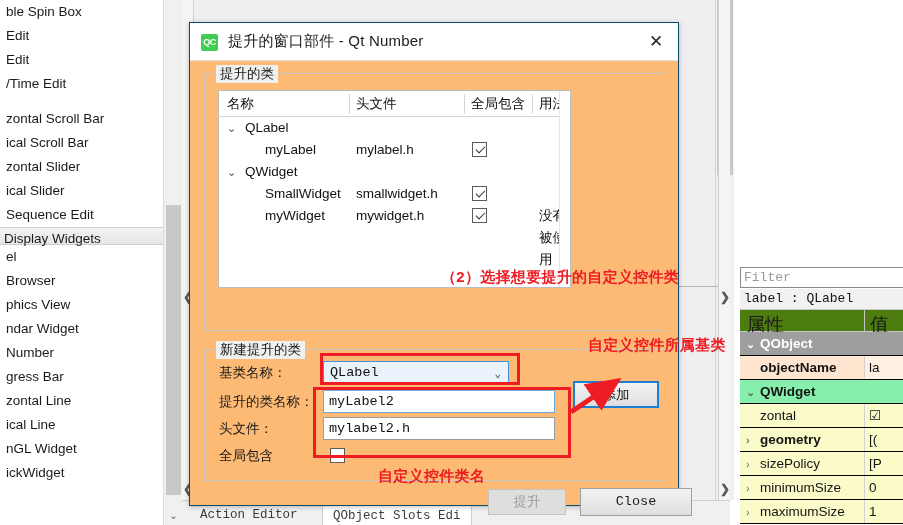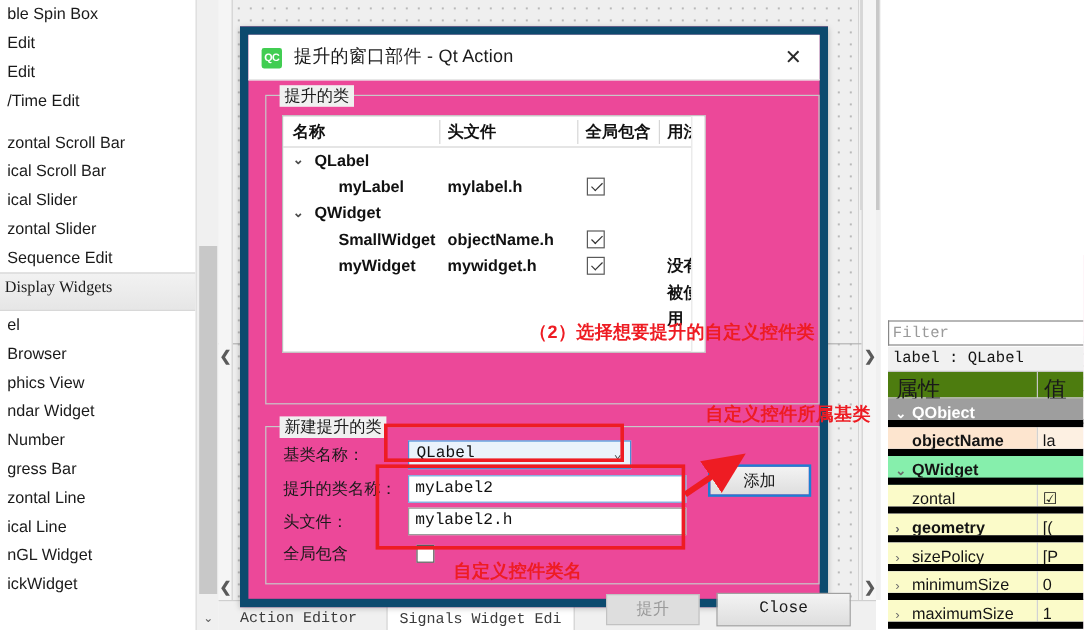--- a/index.html
+++ b/index.html
@@ -16,25 +16,24 @@
     position: absolute; left: 0; top: 0; width: 163px; height: 525px;
     background: #ffffff; font-size: 13.5px; color: #1a1a1a;
     overflow: hidden;
   }
   .wbox-item {
     height: 24px; line-height: 24px; padding-left: 6px;
     white-space: nowrap; overflow: hidden;
   }
   .wbox-gap { height: 11px; }
   .wbox-cat {
-    height: 32px; line-height: 22px; padding-left: 4px;
+    height: 18px; line-height: 22px; padding-left: 4px;
     background: linear-gradient(#f2f2f2,#e6e6e6);
     border-top: 1px solid #cfcfcf; border-bottom: 1px solid #cfcfcf;
     font-size: 13.5px;
-    font-family: Liberation Serif, serif;
   }
   .left-scroll {
     position: absolute; left: 163px; top: 0; width: 19px; height: 525px;
     background: #f0f0f0; border-left: 1px solid #dcdcdc;
   }
   .left-scroll .thumb {
     position: absolute; left: 2px; top: 205px; width: 15px; height: 290px;
     background: #c8c8c8;
   }
   .left-scroll .arrow {
@@ -139,41 +138,41 @@
     background: #4d7c0f; border-bottom: 1px solid #c6c6c6;
     font-size: 19px; color: #1a1a1a;
   }
   .prop-head .c1 { position: absolute; left: 6px; top: 2px; }
   .prop-head .c2 { position: absolute; left: 130px; top: 2px; }
   .prop-head .vdiv { position: absolute; left: 124px; top: 0; width: 1px; height: 22px; background: #c6c6c6; }
 
   .prop-rows { position: absolute; left: 0; top: 332px; width: 163px; }
   .prow {
     position: relative; height: 24px; line-height: 24px;
-    border-bottom: 6px solid #000000; font-size: 13.5px; color: #141414;
+    border-bottom: 1px solid #000000; font-size: 13.5px; color: #141414;
     white-space: nowrap; overflow: hidden;
   }
   .prow .name { position: absolute; left: 0; top: 0; width: 124px; height: 100%; padding-left: 6px; }
   .prow .val  { position: absolute; left: 125px; top: 0; width: 38px; height: 100%; padding-left: 4px; }
   .prow .vdiv { position: absolute; left: 124px; top: 0; width: 1px; height: 100%; background: #d2d2d2; }
   .prow.group { background: #9e9e9e; color: #ffffff; font-weight: bold; }
   .prow.group2 { background: #86efac; color: #141414; font-weight: bold; }
   .prow.name-cell-peach .name { background: #fde5cf; font-weight: bold; }
   .prow.name-cell-peach .val  { background: #fdf0e2; }
   .prow.yellow .name { background: #fbfbc9; }
   .prow.yellow .val  { background: #fbfbc9; }
   .prow .tw { display: inline-block; width: 14px; color: #6b6b6b; font-size: 11px; }
   .prow .tw.b { color: #ffffff; }
   .prow.indent .name { padding-left: 20px; }
   .prow.bold .name { font-weight: bold; }
 
   
   .dialog {
-    position: absolute; left: 200px; top: 22px; width: 490px; height: 484px;
-    background: #ec4899; border: 7px solid #0c4a6e;
+    position: absolute; left: 189px; top: 22px; width: 490px; height: 484px;
+    background: #fdba74; border: 1px solid #0c4a6e;
     box-shadow: 0 1px 5px rgba(0,0,0,0.25);
   }
   .dlg-title {
     position: relative; height: 38px; background: #ffffff;
     border-bottom: 1px solid #e2e2e2;
   }
   .qt-logo {
     position: absolute; left: 11px; top: 11px; width: 17px; height: 17px;
     background: #41cd52; border-radius: 2px;
     color: #ffffff; font-size: 9px; font-weight: bold;
@@ -193,21 +192,21 @@
   }
   .groupbox > .gb-title {
     position: absolute; top: -9px; left: 11px; background: #f0f0f0;
     padding: 0 4px; font-size: 13.5px; color: #1a1a1a;
   }
   .gb-promoted { left: 14px; top: 50px; width: 462px; height: 258px; }
   .gb-new      { left: 14px; top: 326px; width: 462px; height: 132px; }
 
   .tbl {
     position: absolute; left: 13px; top: 16px; width: 353px; height: 198px;
-    background: #ffffff; border: 1px solid #bcbcbc; font-weight: bold;
+    background: #ffffff; border: 1px solid #bcbcbc;
   }
   .tbl-head {
     position: relative; height: 26px; border-bottom: 1px solid #d4d4d4;
     font-size: 13.5px; color: #111;
   }
   .tbl-head .th { position: absolute; top: 4px; }
   .tbl-head .sep { position: absolute; top: 3px; width: 1px; height: 20px; background: #d6d6d6; }
   .tbl-body { position: relative; font-size: 13.5px; color: #111; }
   .trow { position: relative; height: 22px; line-height: 22px; }
   .trow .caret { position: absolute; left: 8px; top: 0; color: #4a4a4a; font-size: 11px; }
@@ -293,33 +292,33 @@
     <div class="splitter-chev" style="top:290px;">❮</div>
     <div class="splitter-chev" style="top:482px;">❮</div>
   </div>
   <div class="bg-splitter-left" style="left:718px; border-right:none; border-left:1px solid #d0d0d0;">
     <div class="splitter-chev" style="top:290px;">❯</div>
     <div class="splitter-chev" style="top:482px;">❯</div>
   </div>
 
   <div class="bottom-tabs">
     <div class="tab" style="left:8px;">Action Editor</div>
-    <div class="tab active" style="left:140px;">Signals Widget Edi</div>
+    <div class="tab active" style="left:140px;">QObject Slots Edi</div>
   </div>
 
   <div class="left-panel">
     <div class="wbox-item">ble Spin Box</div>
     <div class="wbox-item"> Edit</div>
     <div class="wbox-item"> Edit</div>
     <div class="wbox-item">/Time Edit</div>
     <div class="wbox-gap"></div>
     <div class="wbox-item">zontal Scroll Bar</div>
     <div class="wbox-item">ical Scroll Bar</div>
+    <div class="wbox-item">zontal Slider</div>
     <div class="wbox-item">ical Slider</div>
-    <div class="wbox-item">zontal Slider</div>
     <div class="wbox-item"> Sequence Edit</div>
     <div class="wbox-cat">Display Widgets</div>
     <div class="wbox-item">el</div>
     <div class="wbox-item"> Browser</div>
     <div class="wbox-item">phics View</div>
     <div class="wbox-item">ndar Widget</div>
     <div class="wbox-item"> Number</div>
     <div class="wbox-item">gress Bar</div>
     <div class="wbox-item">zontal Line</div>
     <div class="wbox-item">ical Line</div>
@@ -377,21 +376,21 @@
         <div class="vdiv"></div>
         <div class="val">1</div>
       </div>
     </div>
   </div>
 
   <div class="dialog">
 
     <div class="dlg-title">
       <div class="qt-logo">QC</div>
-      <div class="dlg-title-text">提升的窗口部件 - Qt Action</div>
+      <div class="dlg-title-text">提升的窗口部件 - Qt Number</div>
       <div class="dlg-close">✕</div>
     </div>
 
     <div class="groupbox gb-promoted">
       <div class="gb-title">提升的类</div>
 
       <div class="tbl">
         <div class="tbl-head">
           <div class="th" style="left:8px;">名称</div>
           <div class="sep" style="left:130px;"></div>
@@ -411,21 +410,21 @@
             <span class="cname" style="left:46px;">myLabel</span>
             <span class="cfile">mylabel.h</span>
             <span class="chk"></span>
           </div>
           <div class="trow">
             <span class="caret">⌄</span>
             <span class="cname" style="left:26px;">QWidget</span>
           </div>
           <div class="trow">
             <span class="cname" style="left:46px;">SmallWidget</span>
-            <span class="cfile">objectName.h</span>
+            <span class="cfile">smallwidget.h</span>
             <span class="chk"></span>
           </div>
           <div class="trow">
             <span class="cname" style="left:46px;">myWidget</span>
             <span class="cfile">mywidget.h</span>
             <span class="chk"></span>
             <span class="cuse">没有被使用</span>
           </div>
         </div>
         <div class="tbl-vscroll"></div>

